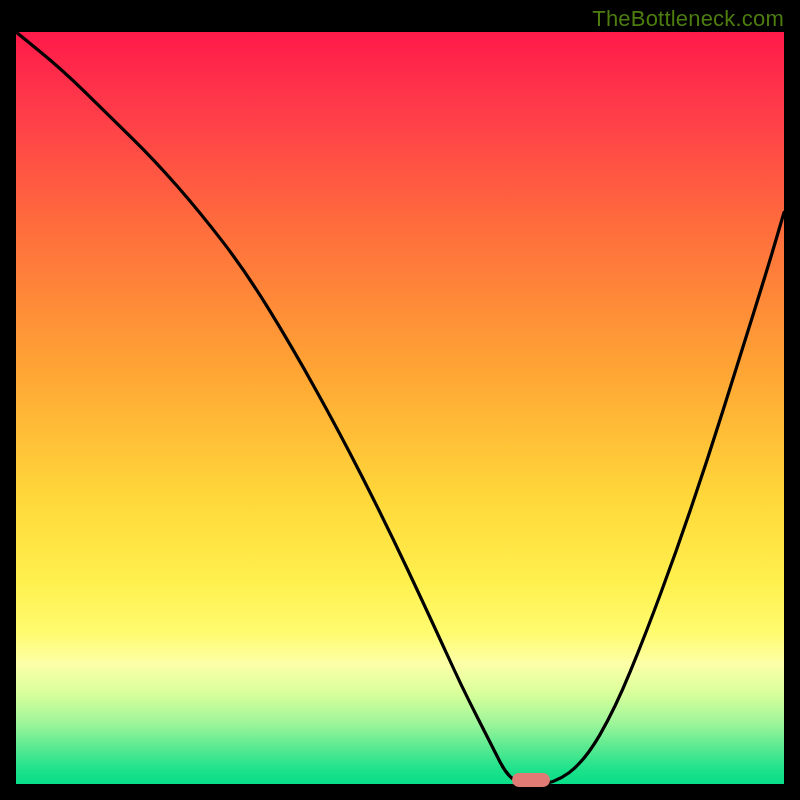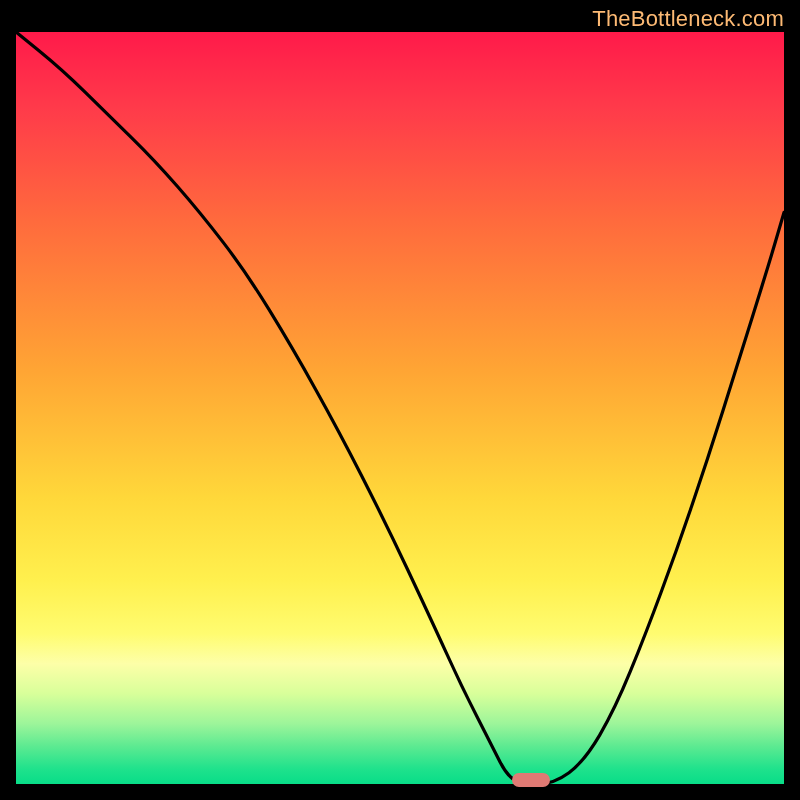--- a/index.html
+++ b/index.html
@@ -38,21 +38,21 @@
       #9cf59a 92%,
       #5cea91 95%,
       #1fe28c 98%,
       #08dd88 100%
     );
   }
   .watermark {
     position: absolute;
     top: 6px;
     right: 16px;
-    color: #fdba74;
+    color: #4d7c0f;
     font-size: 22px;
     font-weight: 500;
     letter-spacing: 0.2px;
     user-select: none;
   }
   svg.curve {
     position: absolute;
     left: 0;
     top: 0;
     width: 768px;

